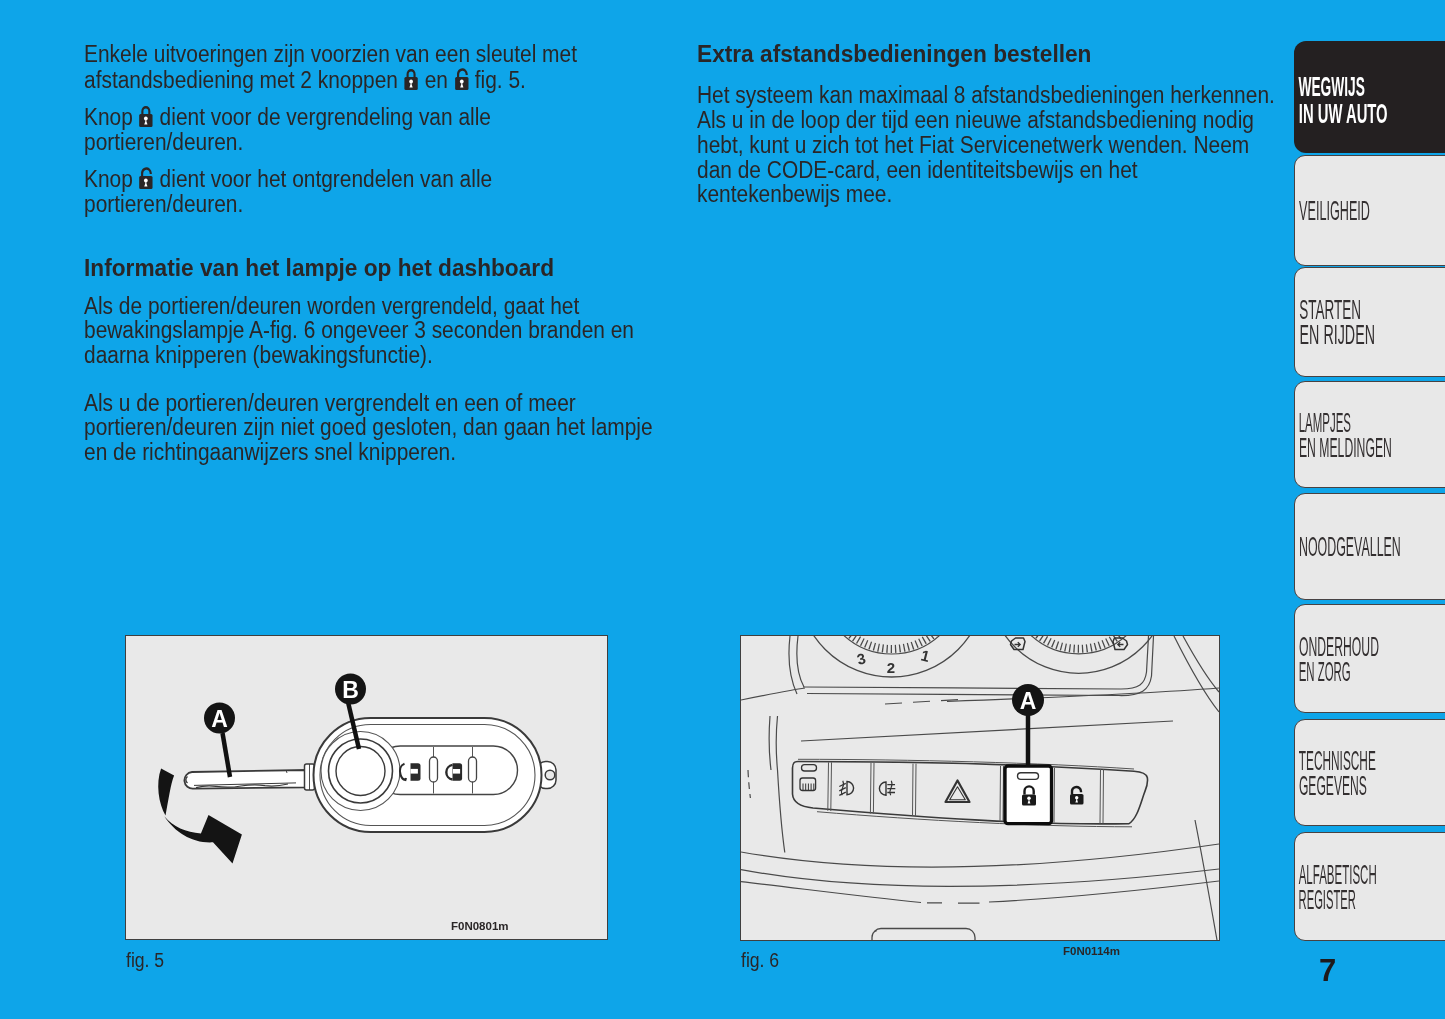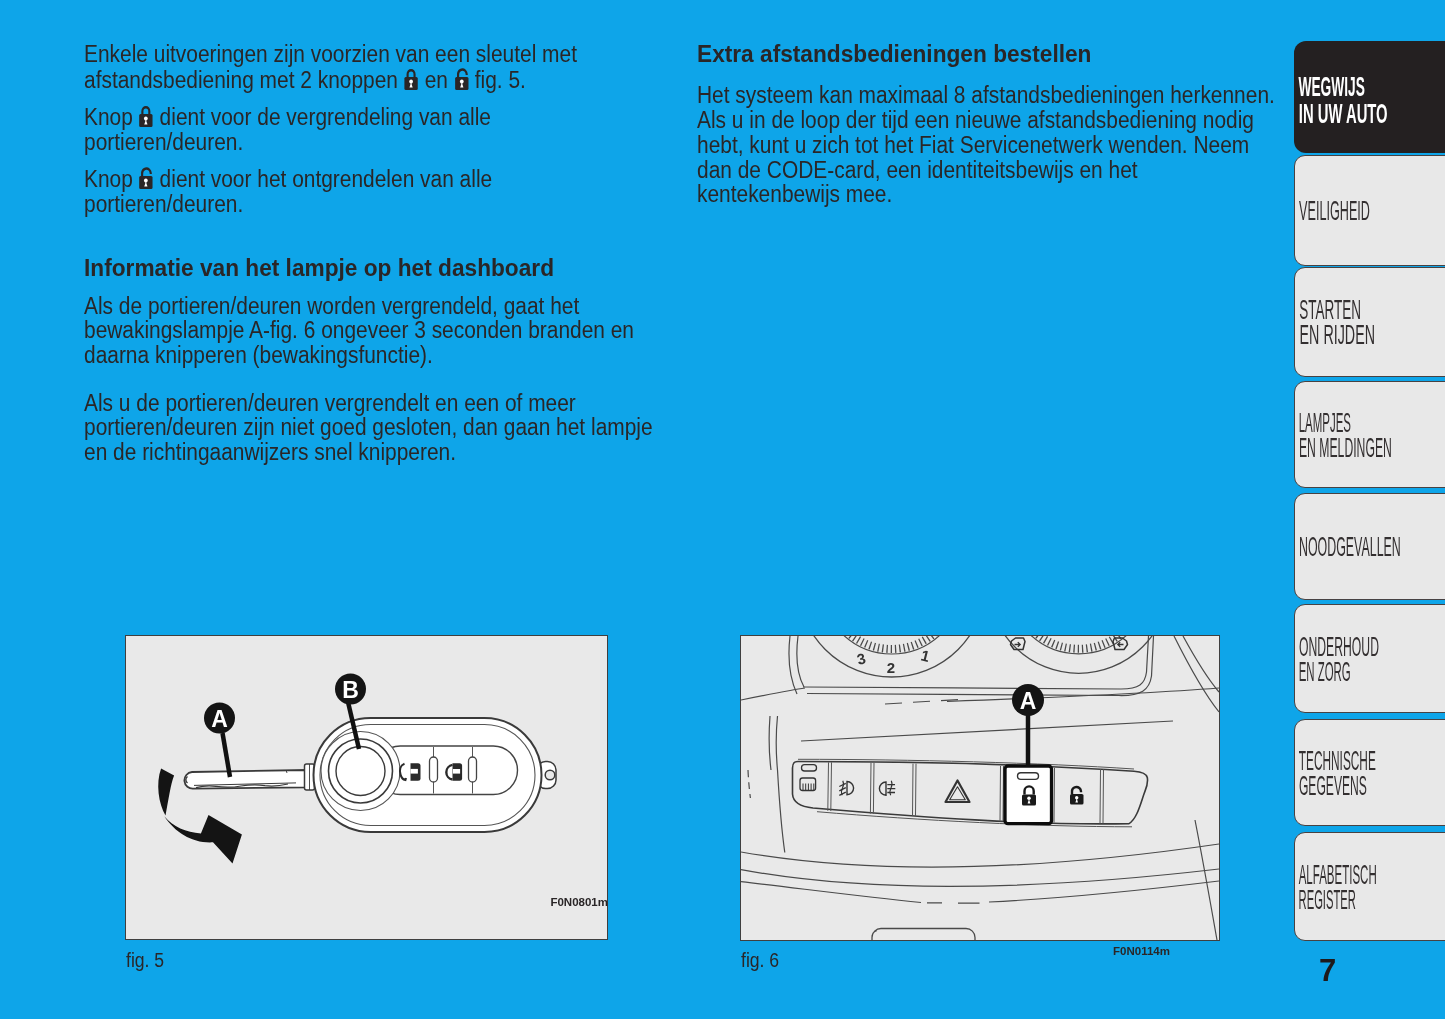--- a/index.html
+++ b/index.html
@@ -129,21 +129,21 @@
 
 <g>
 <path d="M35.1 132.6 L 48.1 139.4 C 44.6 148 42.8 162.5 39.5 179.5 C 32.6 168 29.6 147.5 35.1 132.6 Z" fill="#141414"></path>
 <path d="M38.3 180.2 C 47 190.5 60 196.5 74.9 197.4 L 82.5 178.9 L 115.9 198.5 L 106.5 227.6 L 87 206.3 C 67 207.5 49.5 197 38.3 180.2 Z" fill="#141414"></path>
 </g>
 </svg>
 </div>
 
 <div class="cap" style="left:126px;top:949.6px;">fig. 5</div>
 
-<div class="code" style="left:451px;top:896px;width:157px;text-align:right;">F0N0801m</div>
+<div class="code" style="left:451px;top:920px;width:157px;">F0N0801m</div>
 
 <div class="figbox" style="left:740px;top:635px;width:478px;height:304px;">
 <svg width="478" height="304" viewBox="0 0 478 304">
 
 <g>
 <circle cx="150.7" cy="-53" r="94" fill="none" stroke="#4a4a4a" stroke-width="1.3"></circle>
 <circle cx="150.7" cy="-53" r="71" fill="none" stroke="#4a4a4a" stroke-width="1.2"></circle>
 <circle cx="150.7" cy="-53" r="66" fill="none" stroke="#4a4a4a" stroke-width="8" stroke-dasharray="1.3,3"></circle>
 <text x="121.5" y="28" font-size="15" font-weight="bold" fill="#333" text-anchor="middle" font-family="Liberation Sans, sans-serif" transform="rotate(-14 121.5 28)">3</text>
 <text x="150" y="37" font-size="15" font-weight="bold" fill="#333" text-anchor="middle" font-family="Liberation Sans, sans-serif">2</text>
@@ -237,21 +237,21 @@
 <g>
 <path d="M287 78 L 287 131" stroke="#111" stroke-width="4.5"></path>
 <circle cx="287" cy="64" r="16" fill="#141414"></circle>
 <text x="287" y="72.5" font-size="23" font-weight="bold" fill="#fff" text-anchor="middle" font-family="Liberation Sans, sans-serif">A</text>
 </g>
 </svg>
 </div>
 
 <div class="cap" style="left:741px;top:949.6px;">fig. 6</div>
 
-<div class="code" style="left:1063px;top:944.5px;width:157px;text-align:center;">F0N0114m</div>
+<div class="code" style="left:1063px;top:944.5px;width:157px;text-align:left;">F0N0114m</div>
 
 <div class="tabblack" style="top:41px;height:112px;">
 <div class="tl" style="transform:scaleX(0.491);">WEGWIJS</div>
 <div class="tl" style="transform:scaleX(0.529);">IN UW AUTO</div>
 </div>
 
 <div class="tab" style="top:155px;height:109px;">
 <div class="tl" style="transform:scaleX(0.451);">VEILIGHEID</div>
 </div>
 

